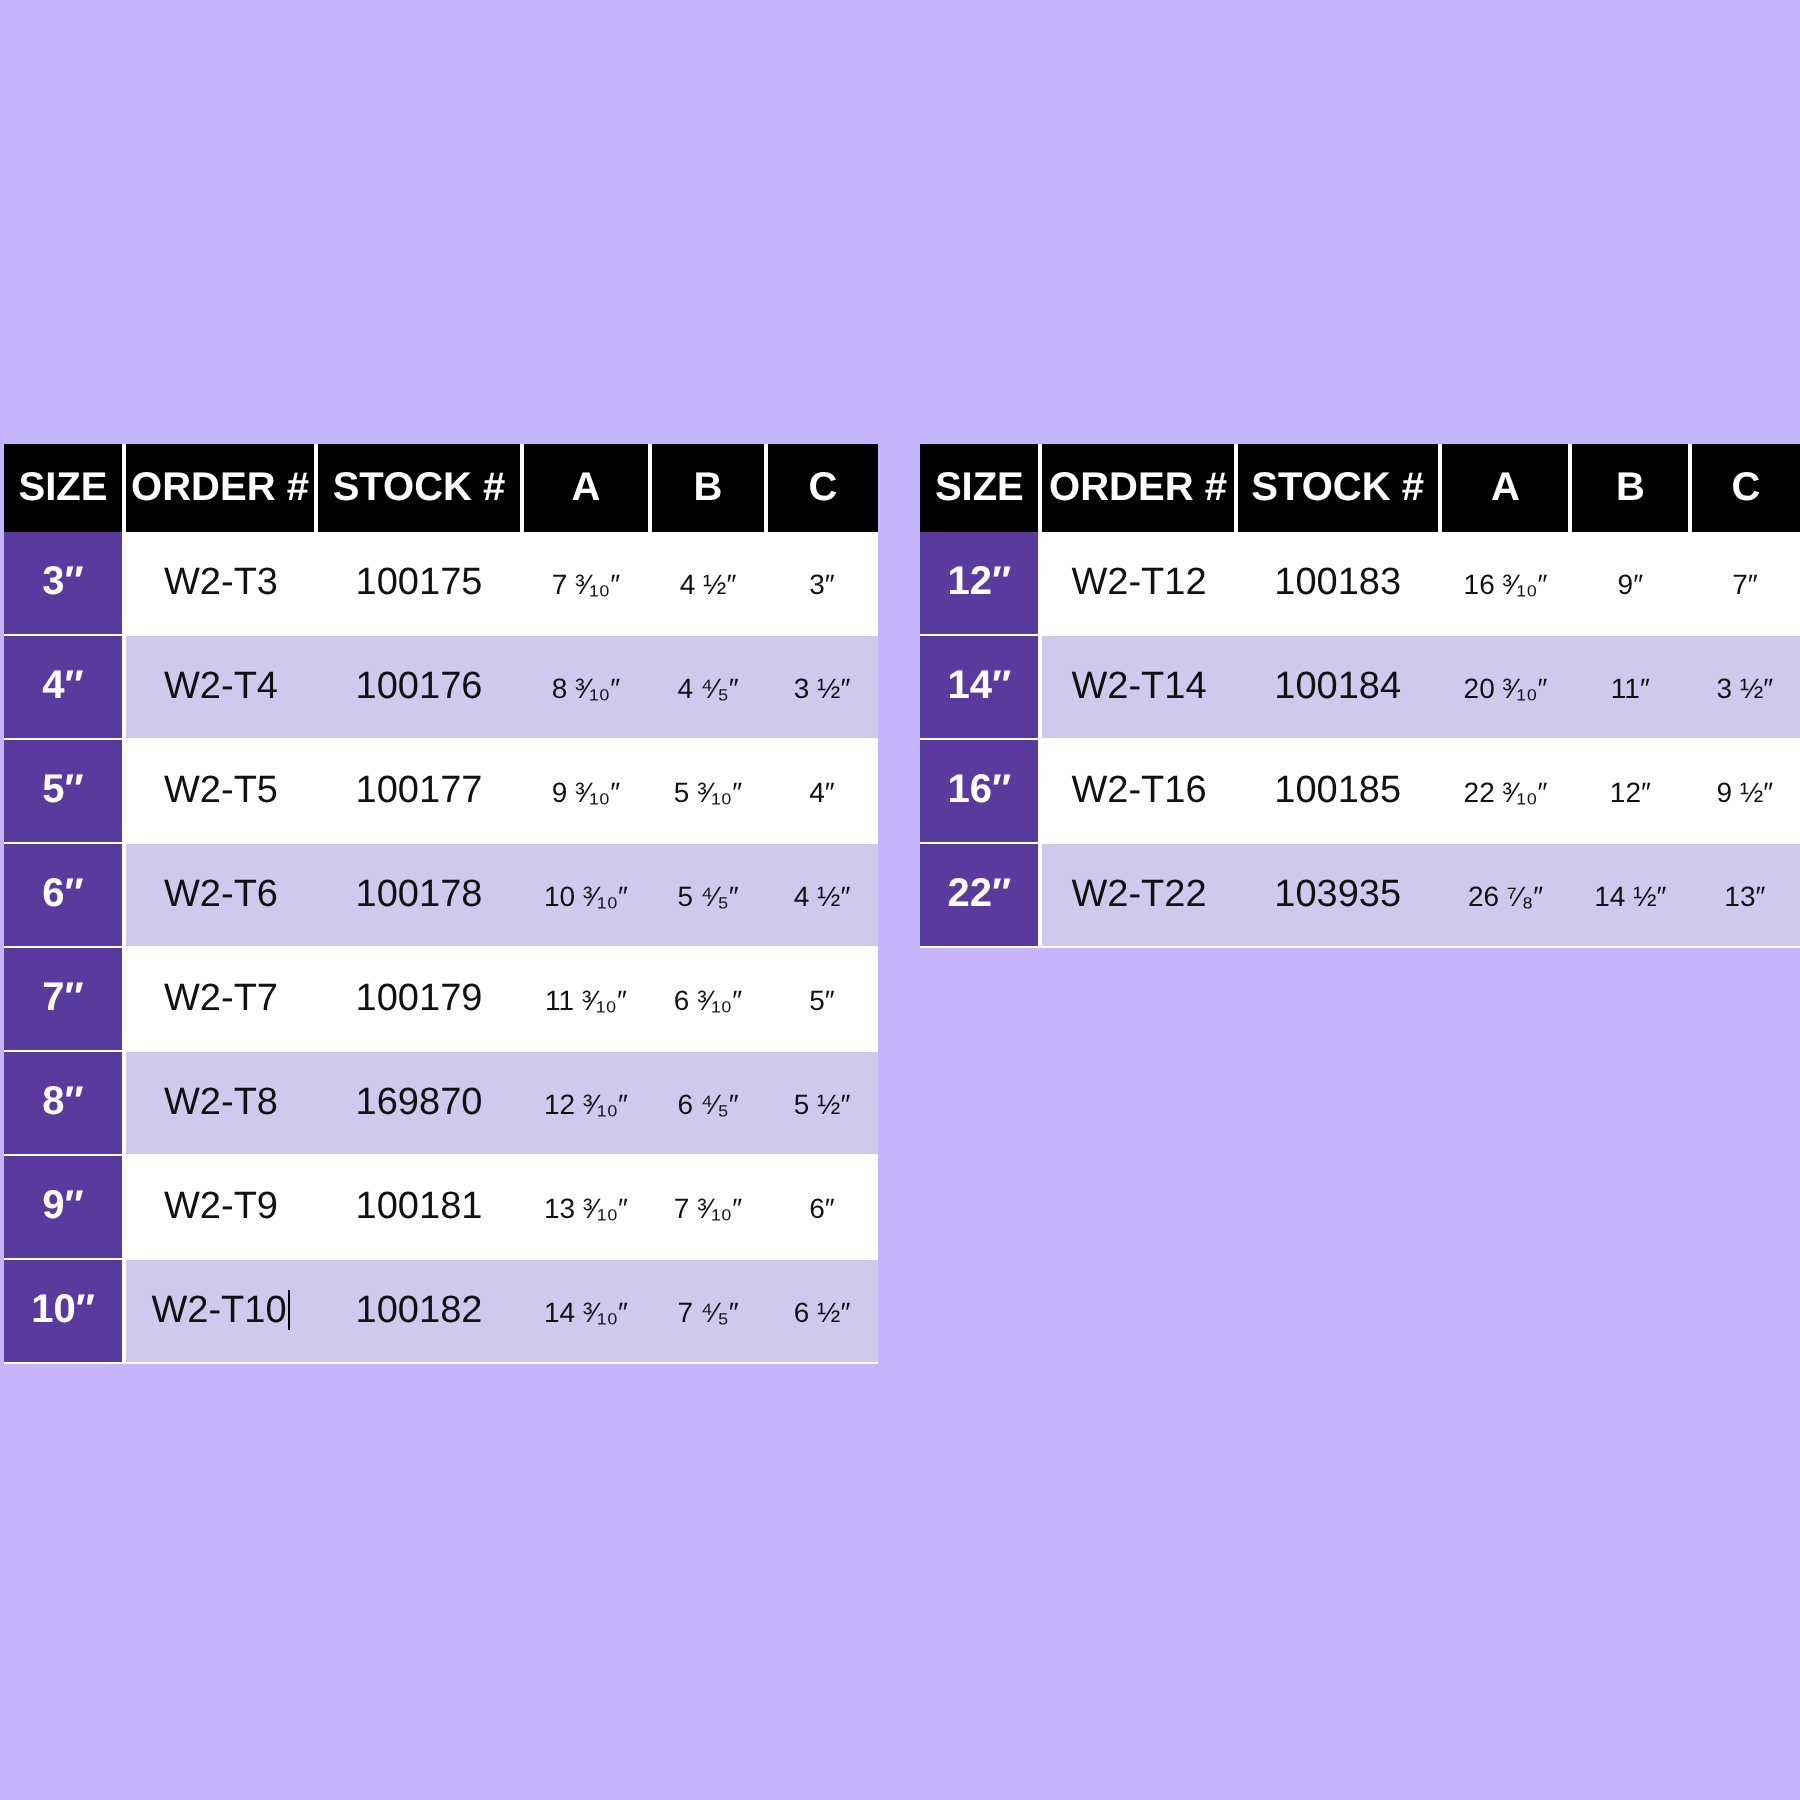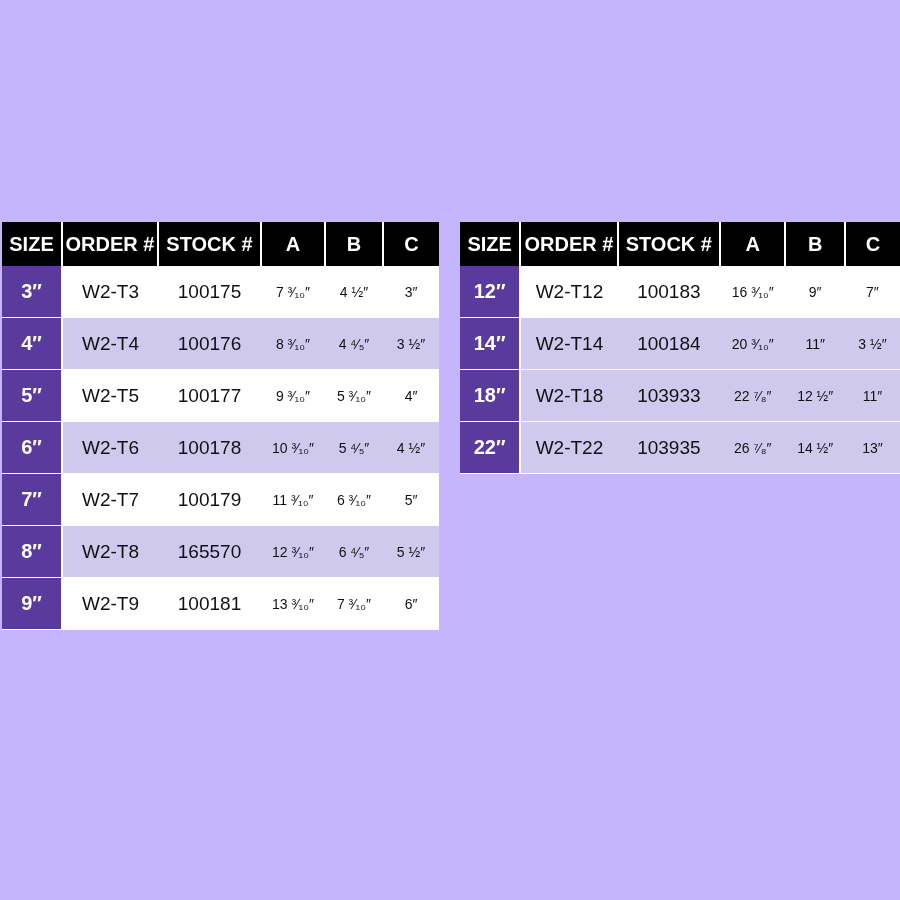--- a/index.html
+++ b/index.html
@@ -159,32 +159,40 @@
           <td class="size-cell">7″</td>
           <td class="order-cell">W2-T7</td>
           <td class="stock-cell">100179</td>
           <td class="dim-cell">11 ³⁄₁₀″</td>
           <td class="dim-cell">6 ³⁄₁₀″</td>
           <td class="dim-cell">5″</td>
         </tr>
         <tr class="row-even">
           <td class="size-cell">8″</td>
           <td class="order-cell">W2-T8</td>
-          <td class="stock-cell">165570</td>
+          <td class="stock-cell">169870</td>
           <td class="dim-cell">12 ³⁄₁₀″</td>
           <td class="dim-cell">6 ⁴⁄₅″</td>
           <td class="dim-cell">5 ½″</td>
         </tr>
         <tr class="row-odd">
           <td class="size-cell">9″</td>
           <td class="order-cell">W2-T9</td>
           <td class="stock-cell">100181</td>
           <td class="dim-cell">13 ³⁄₁₀″</td>
           <td class="dim-cell">7 ³⁄₁₀″</td>
           <td class="dim-cell">6″</td>
+        </tr>
+        <tr class="row-even">
+          <td class="size-cell">10″</td>
+          <td class="order-cell">W2-T10<span class="caret"></span></td>
+          <td class="stock-cell">100182</td>
+          <td class="dim-cell">14 ³⁄₁₀″</td>
+          <td class="dim-cell">7 ⁴⁄₅″</td>
+          <td class="dim-cell">6 ½″</td>
         </tr>
       </tbody>
   </table>
 
   <table class="spec-table" id="table-right">
     <colgroup>
       <col class="c-size">
         <col class="c-order">
         <col class="c-stock">
       <col class="c-a">
@@ -211,27 +219,27 @@
           <td class="dim-cell">7″</td>
         </tr>
         <tr class="row-even">
           <td class="size-cell">14″</td>
           <td class="order-cell">W2-T14</td>
           <td class="stock-cell">100184</td>
           <td class="dim-cell">20 ³⁄₁₀″</td>
           <td class="dim-cell">11″</td>
           <td class="dim-cell">3 ½″</td>
         </tr>
-        <tr class="row-even">
-          <td class="size-cell">18″</td>
-          <td class="order-cell">W2-T18</td>
-          <td class="stock-cell">103933</td>
-          <td class="dim-cell">22 ⁷⁄₈″</td>
-          <td class="dim-cell">12 ½″</td>
-          <td class="dim-cell">11″</td>
+        <tr class="row-odd">
+          <td class="size-cell">16″</td>
+          <td class="order-cell">W2-T16</td>
+          <td class="stock-cell">100185</td>
+          <td class="dim-cell">22 ³⁄₁₀″</td>
+          <td class="dim-cell">12″</td>
+          <td class="dim-cell">9 ½″</td>
         </tr>
         <tr class="row-even">
           <td class="size-cell">22″</td>
           <td class="order-cell">W2-T22</td>
           <td class="stock-cell">103935</td>
           <td class="dim-cell">26 ⁷⁄₈″</td>
           <td class="dim-cell">14 ½″</td>
           <td class="dim-cell">13″</td>
         </tr>
       </tbody>

